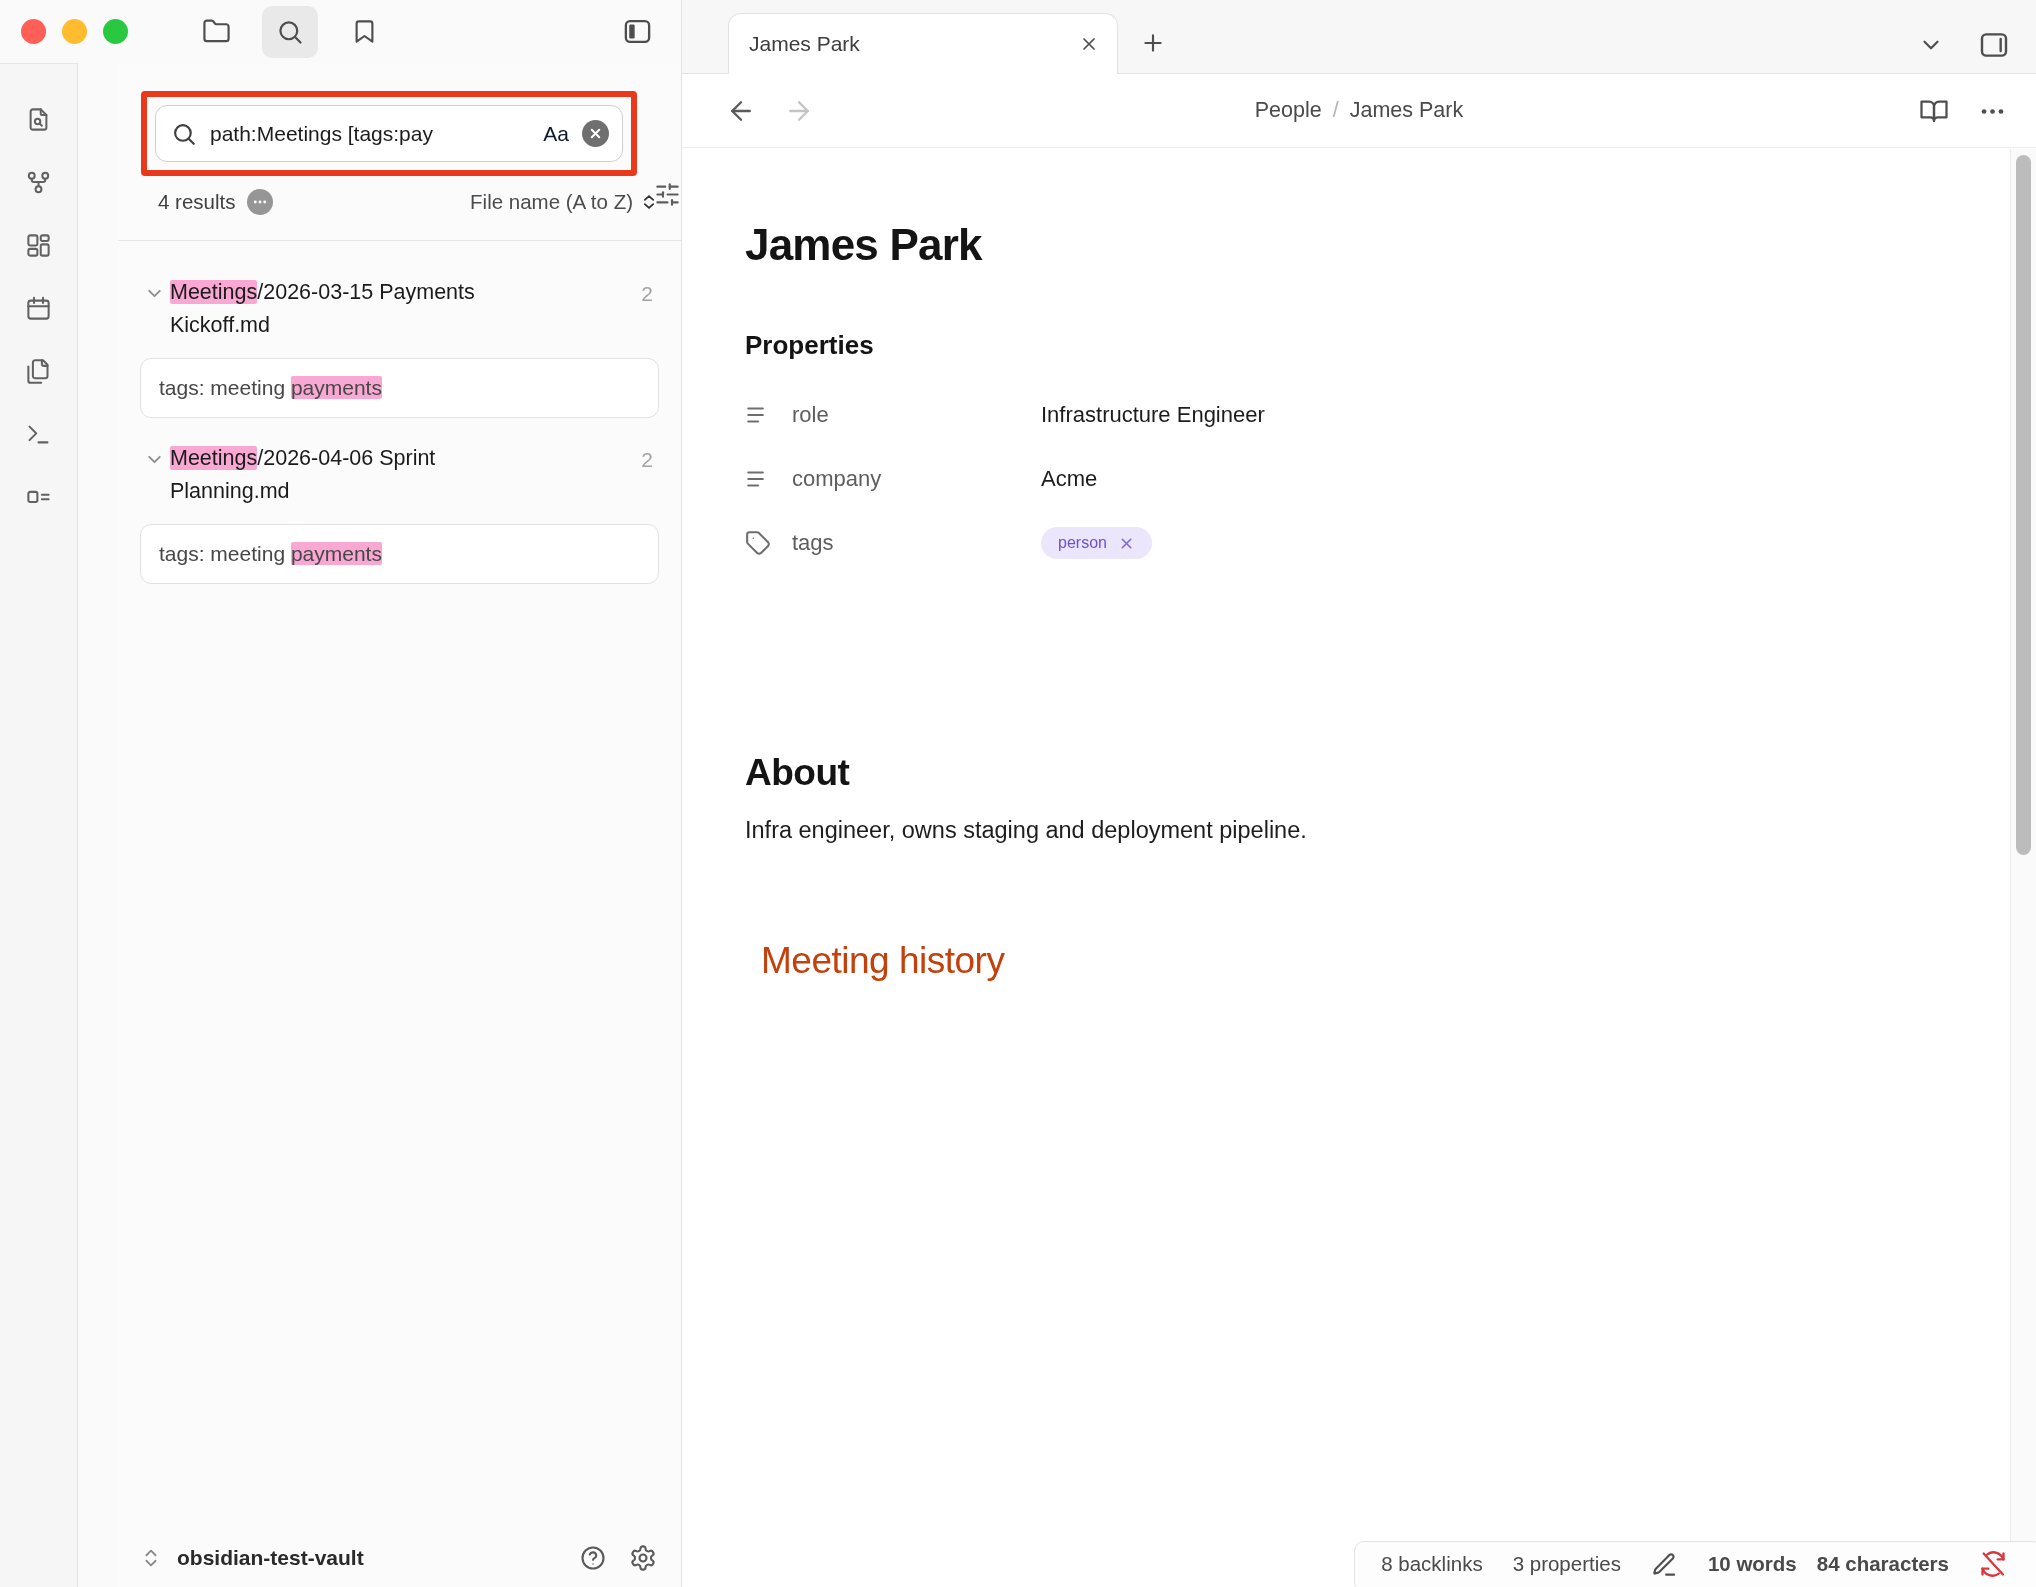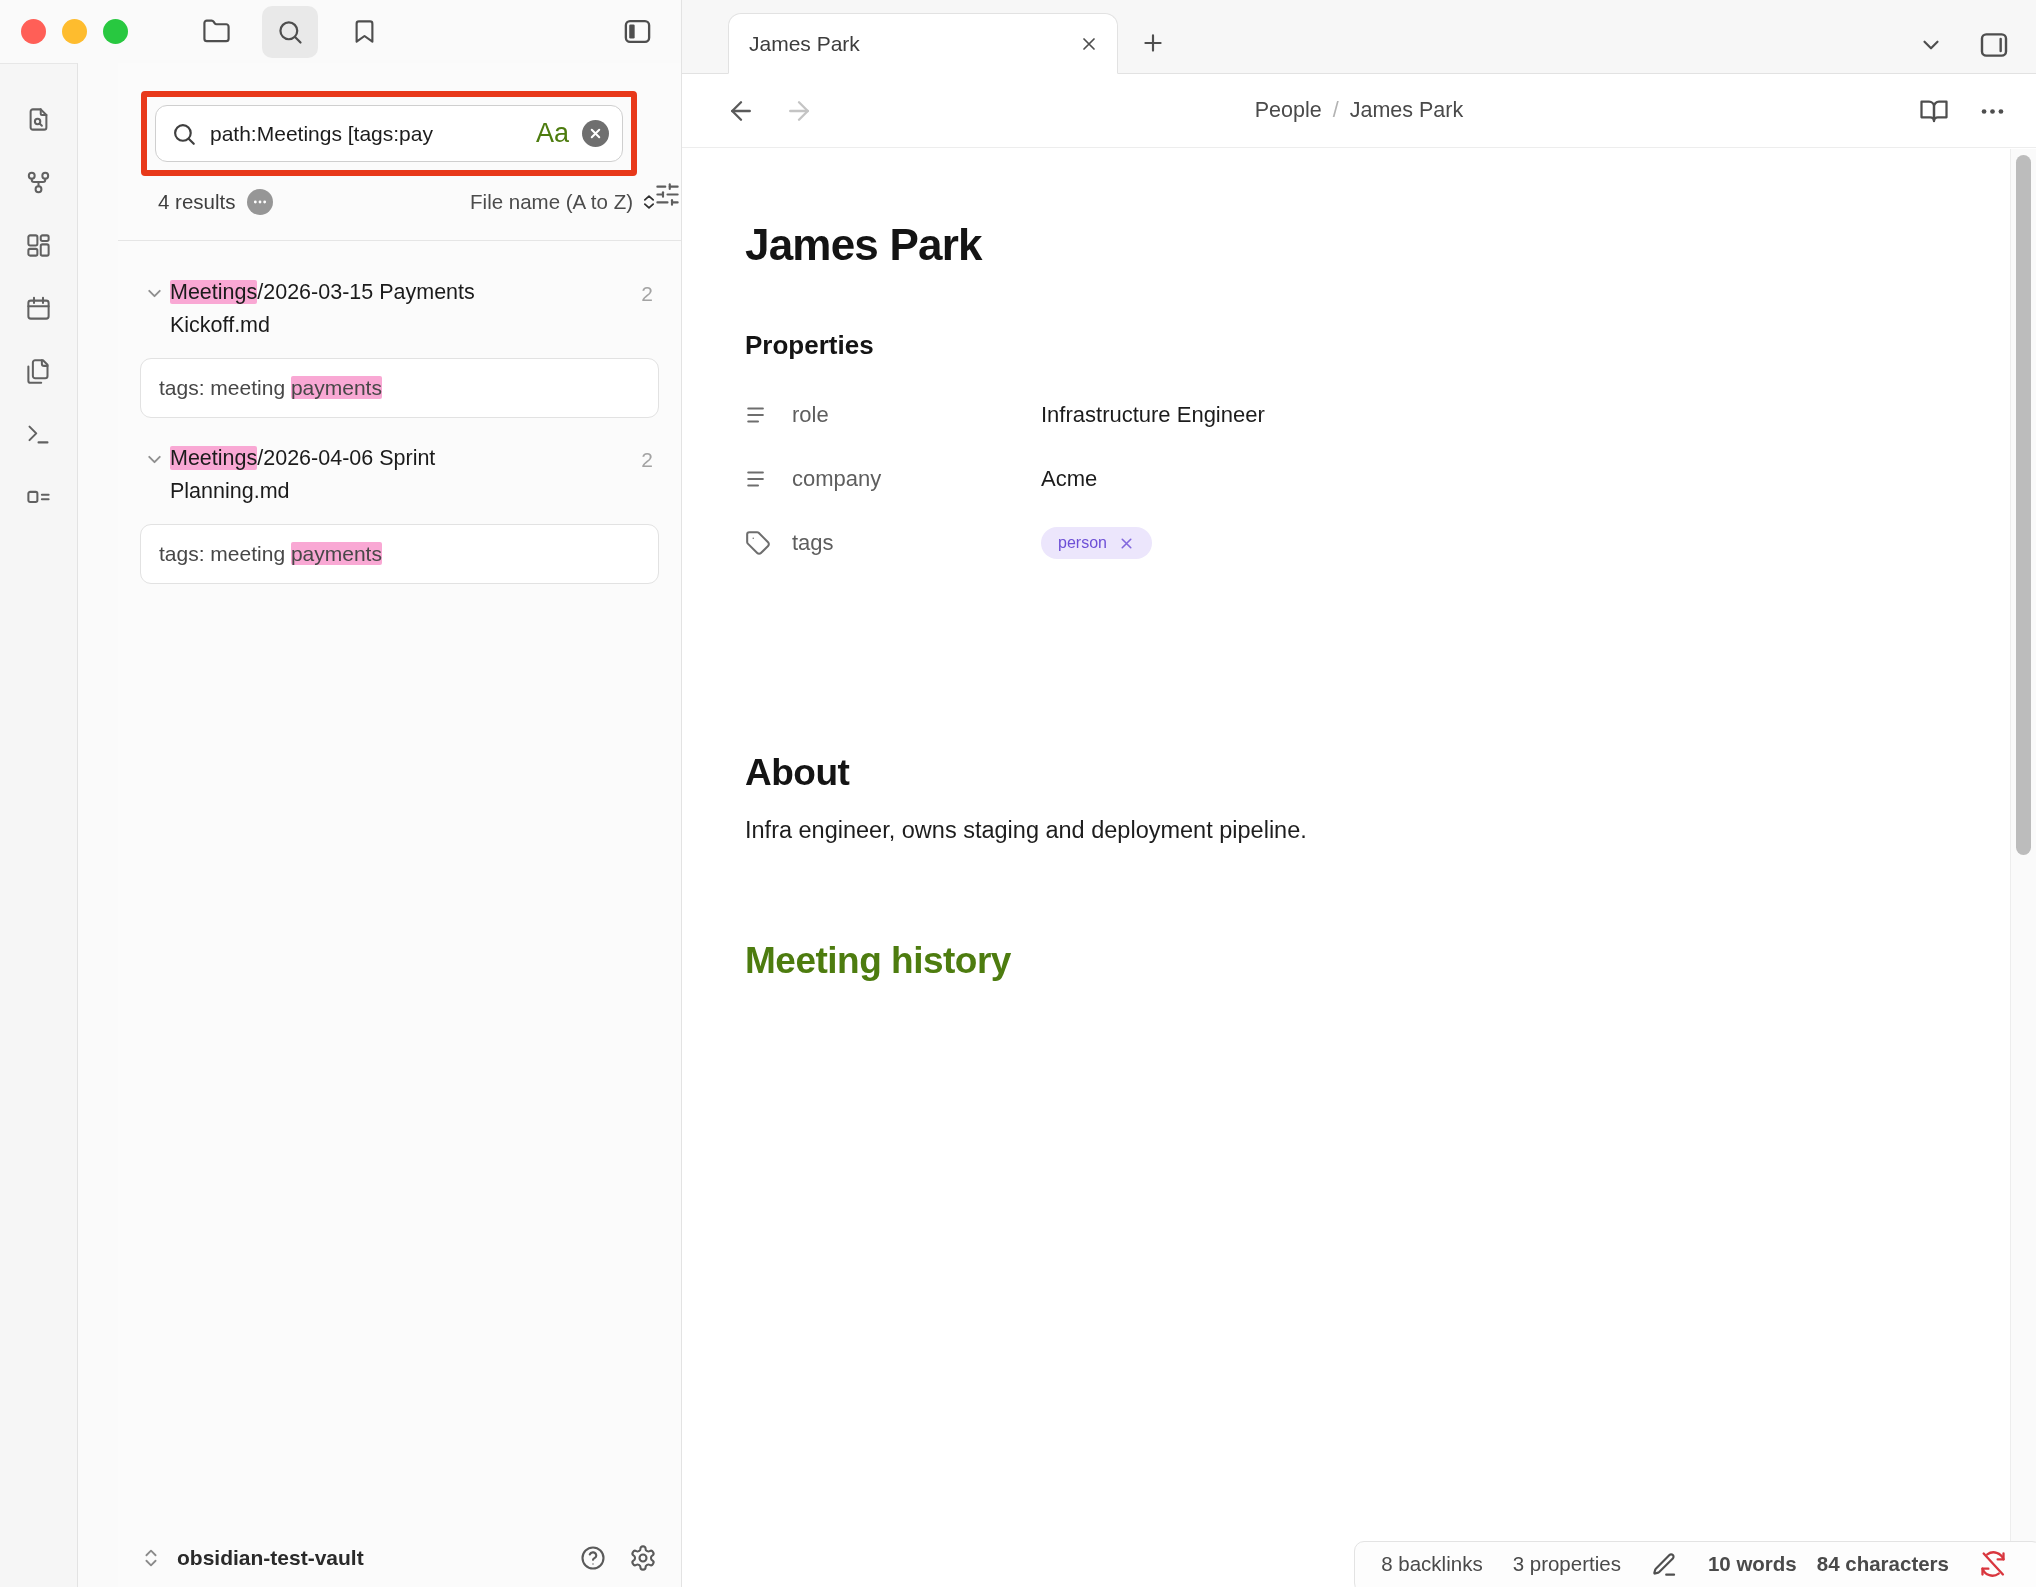--- a/index.html
+++ b/index.html
@@ -24,21 +24,21 @@
 
   .sidebar-body { flex:1; display:flex; min-height:0;gap:40px; }
   .ribbon { width:78px; flex:0 0 78px; background:#f6f6f6; border-right:1px solid #e3e3e3; border-top:1px solid #e7e7e7;
             display:flex; flex-direction:column; align-items:center; padding-top:42px; gap:36px; color:#616161; }
   .ribbon .rb { width:27px; height:27px; display:flex; align-items:center; justify-content:center; }
 
   .panel { flex:1; display:flex; flex-direction:column; position:relative; background:#fbfbfb; min-height:0; }
   .red-box { margin:28px 0 0 23px; width:496px; border:6px solid #e8391a; border-radius:4px; padding:8px; background:transparent; }
   .search-input { height:57px; background:#fff; border:1.5px solid #cfcfcf; border-radius:12px; display:flex; align-items:center; padding:0 13px 0 15px; gap:13px; }
   .search-input .query { flex:1; font-size:21px; color:#1c1c1c; white-space:nowrap; overflow:hidden; }
-  .search-input .aa { font-size:27px; color:#4d7c0f; }
+  .search-input .aa { font-size:21px; color:#0f172a; }
   .clear-btn { width:27px; height:27px; border-radius:50%; background:#6f6f6f; color:#fff; display:flex; align-items:center; justify-content:center; flex:0 0 27px; }
   .sliders { position:absolute; top:118px; left:536px; color:#5d5d5d; }
 
   .results-header { display:flex; align-items:center; margin:10px 22px 0 40px; height:32px; }
   .results-count { font-size:20.5px; color:#3f3f3f; display:flex; align-items:center; gap:12px; }
   .dots-badge { width:26px; height:26px; border-radius:50%; background:#969696; color:#fff; display:flex; align-items:center; justify-content:center; }
   .sort { margin-left:auto; display:flex; align-items:center; gap:6px; font-size:20.5px; color:#4c4c4c; }
   .panel-divider { border-bottom:1px solid #e5e5e5; margin-top:22px; }
 
   .results { padding:35px 22px 0 22px; }
@@ -79,21 +79,21 @@
   .props { margin-top:22px; }
   .prop-row { display:flex; align-items:center; height:64px; }
   .prop-key { width:296px; flex:0 0 296px; display:flex; align-items:center; gap:21px; font-size:22px; color:#5e5e5e; }
   .prop-key .pic { color:#6e6e6e; display:flex; }
   .prop-value { font-size:22px; color:#1c1c1c; }
   .tag-pill { display:inline-flex; align-items:center; gap:11px; background:#ece6fc; color:#6d4fd6; font-size:16px; border-radius:999px; padding:7px 17px; }
   .tag-pill .pill-x { display:flex; color:#8268dd; }
   .add-property { margin-top:22px; display:flex; align-items:center; gap:17px; font-size:22px; color:#686868; }
   h2.h-about { font-size:37px; line-height:44px; font-weight:700; letter-spacing:-0.5px; color:#141414; margin-top:176px; }
   p.about-text { margin-top:18px; font-size:23.5px; line-height:34px; color:#1d1d1d; }
-  h2.h-meetings { font-size:37px; line-height:44px; font-weight:700; letter-spacing:-0.5px; color:#4d7c0f; margin-top:92px; }
+  h2.h-meetings { font-size:37px; line-height:44px; font-weight:400; letter-spacing:-0.5px; color:#c2410c; margin-top:92px;margin-left:16px; }
 
   .scrollbar { position:absolute; top:149px; right:0; bottom:0; width:26px; background:#fafafa; border-left:1px solid #ededed; }
   .scroll-thumb { position:absolute; left:5px; top:6px; width:15px; height:700px; border-radius:8px; background:#bcbcbc; }
 
   .statusbar { position:absolute; right:-6px; bottom:-6px; height:52px; display:flex; align-items:center; gap:30px;
                background:#fdfdfd; border:1px solid #e3e3e3; border-radius:10px; padding:0 34px 6px 26px; font-size:20.5px; color:#4a4a4a; z-index:5; }
   .statusbar .sb-icon { display:flex; color:#4f4f4f; }
   .statusbar .sb-red { color:#d9363e; }
   .words-chars { display:flex; gap:20px;font-weight:bold; }
 

